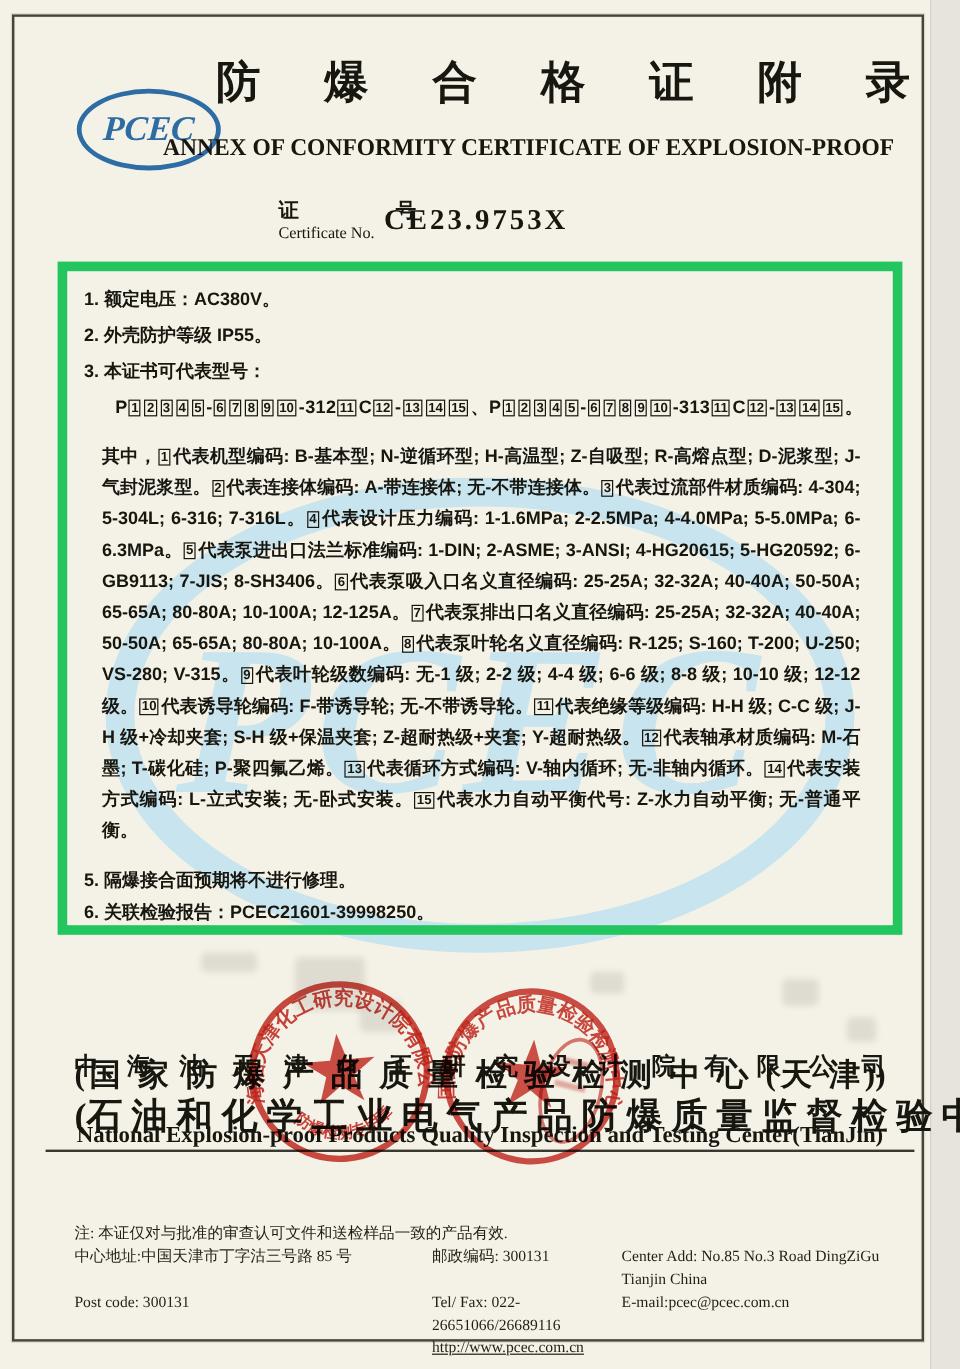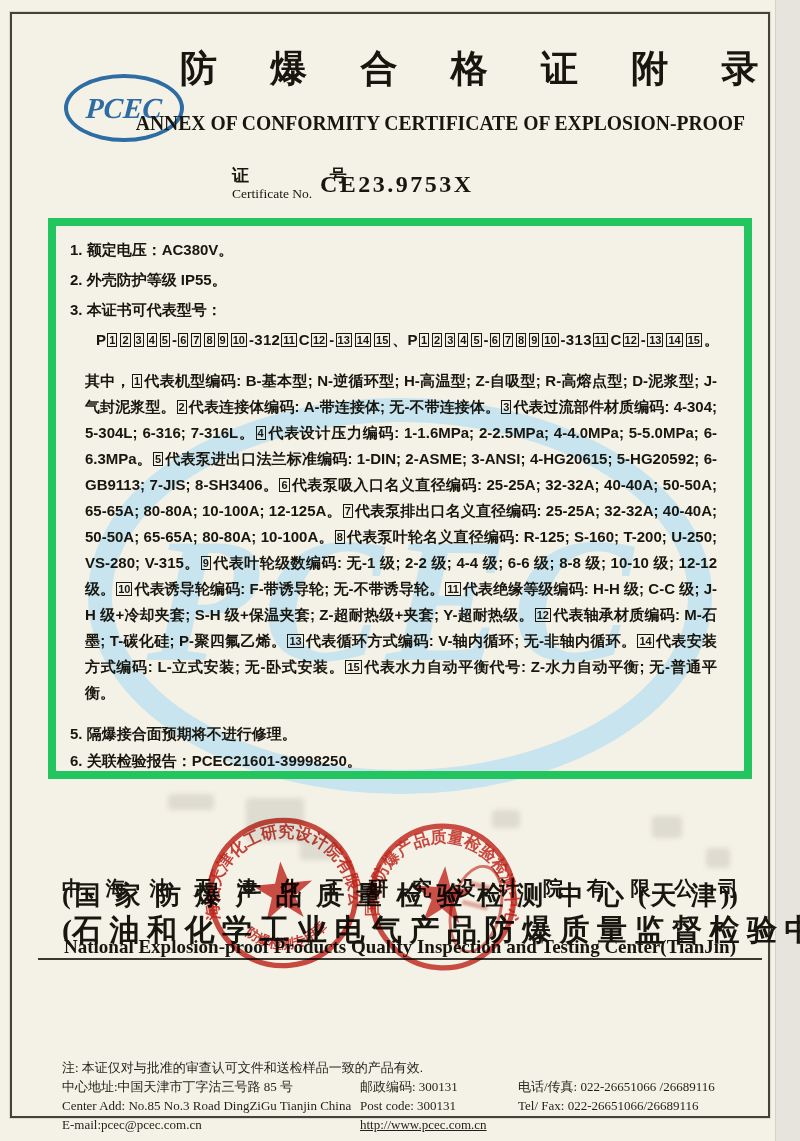--- a/index.html
+++ b/index.html
@@ -57,21 +57,21 @@
   
   .stamp{position:absolute;z-index:3;mix-blend-mode:multiply;}
   .stamp-left{left:204px;top:814px;transform:rotate(-5deg);}
   .stamp-right{left:366px;top:820px;transform:rotate(4deg);}
   .stamp-oval{position:absolute;left:450px;top:864px;width:46px;height:84px;z-index:3;
     border:3px solid rgba(198,36,26,.6);border-radius:50%;transform:rotate(14deg);mix-blend-mode:multiply;}
   .stamp-oval i{position:absolute;left:10px;top:16px;width:22px;height:5px;background:rgba(198,36,26,.4);filter:blur(1px);}
   .stamp-oval em{position:absolute;left:8px;top:36px;width:26px;height:5px;background:rgba(198,36,26,.35);filter:blur(1px);}
   
   .footer{position:absolute;left:62px;top:1018px;width:692px;z-index:2;
-    font-family:"Liberation Serif","DejaVu Serif",serif;font-size:13px;line-height:19px;color:#201f18;margin-top:40px;}
+    font-family:"Liberation Serif","DejaVu Serif",serif;font-size:13px;line-height:19px;color:#201f18;}
   .footer-grid{display:grid;grid-template-columns:298px 158px auto;}
   .footer .url{grid-column:2 / 4;text-decoration:underline;}
 </style>
 </head>
 <body>
 
 <div class="scan-strip"></div>
 <div class="paper-frame"></div>
 
 <svg class="watermark" width="644" height="404" viewBox="0 0 644 404">
@@ -144,20 +144,19 @@
 <div class="stamp-oval">
     <i></i>
     <em></em>
   </div>
 
 <div class="footer">
   <div>注: 本证仅对与批准的审查认可文件和送检样品一致的产品有效.</div>
   <div class="footer-grid">
     <div>中心地址:中国天津市丁字沽三号路 85 号</div>
     <div>邮政编码: 300131</div>
-    <div>电话/传真: 022-26651066 /26689116</div>
     <div>Center Add: No.85 No.3 Road DingZiGu Tianjin China</div>
     <div>Post code: 300131</div>
     <div>Tel/ Fax: 022-26651066/26689116</div>
     <div>E-mail:pcec@pcec.com.cn</div>
     <div class="url">http://www.pcec.com.cn</div>
   </div>
 </div>
 
 </body></html>

